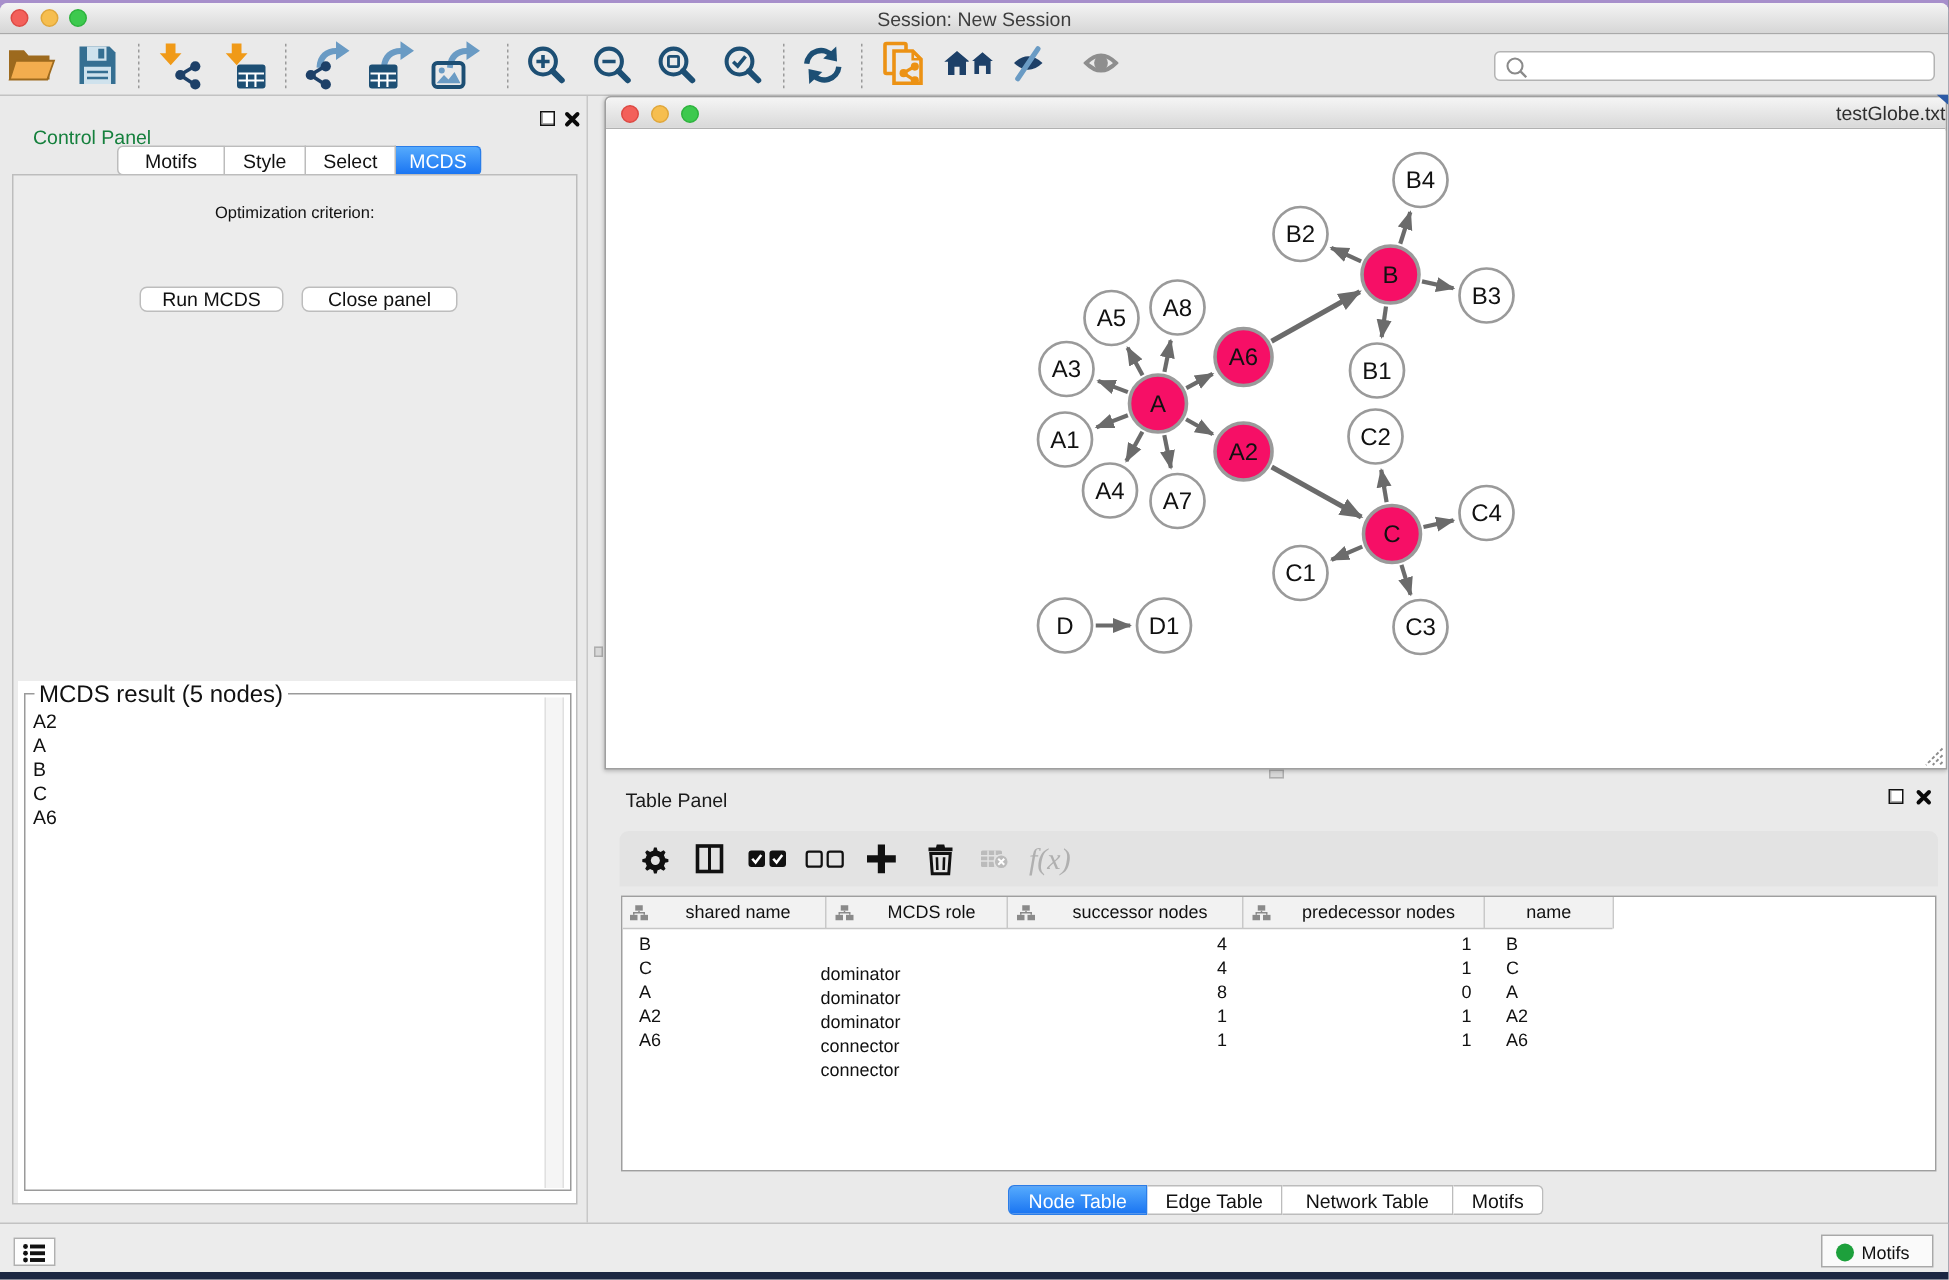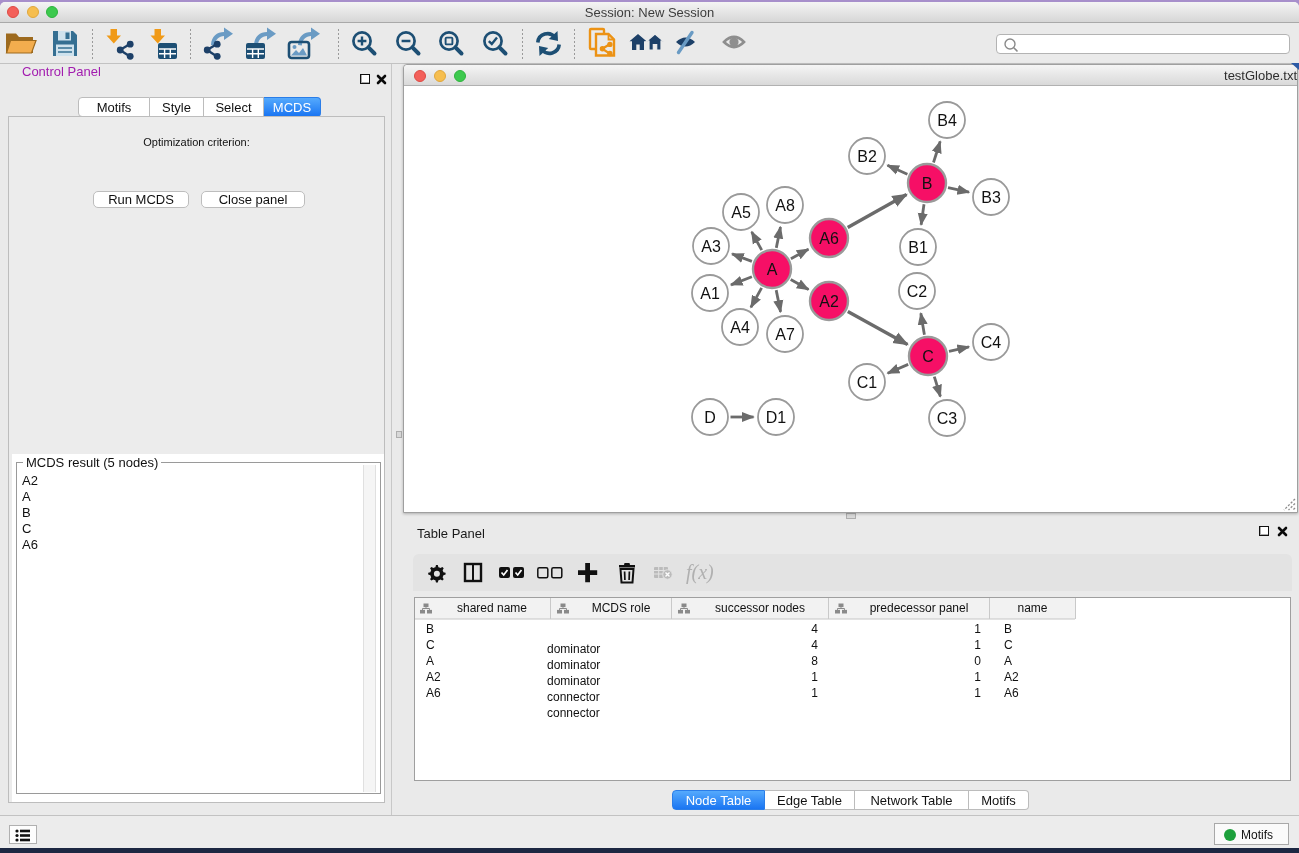--- a/index.html
+++ b/index.html
@@ -9,36 +9,36 @@
 #deskTop { left:0; top:0; width:1299px; height:8px; background:#a78fcb; }
 #win { left:0; top:2px; width:1299px; height:846px; background:#eaeaea; border-radius:5px 5px 0 0; overflow:hidden; }
 #titlebar { left:0; top:0; width:1299px; height:21px; background:linear-gradient(#f4f4f4,#d6d6d6); border-bottom:1px solid #a9a9a9; border-radius:5px 5px 0 0; }
 .tl { width:12px; height:12px; border-radius:50%; top:4px; }
 #titletext { width:100%; text-align:center; top:3px; font-size:13px; color:#3d3d3d; }
 #toolbar { left:0; top:21px; width:1299px; height:41px; background:#eaeaea; border-bottom:1px solid #c2c2c2; }
 .tsep { top:6px; width:1px; height:30px; background-image:linear-gradient(#9a9a9a 2px, transparent 2px); background-size:1px 4px; }
 #searchbox { left:996px; top:11px; width:294px; height:20px; background:#fff; border:1px solid #b3b3b3; border-radius:4px; }
 
 #cpanel { left:0; top:62px; width:392px; height:753px; background:#eaeaea; border-right:1px solid #c8c8c8; }
-#cp-title { left:22px; top:0; font-size:13px; color:#a21caf; }
+#cp-title { left:22px; top:20px; font-size:13px; color:#15803d; }
 .float-btn { width:10px; height:10px; border:1.6px solid #111; background:#fff; box-shadow:1px -1px 0 #aaa inset; }
 .tabs { height:20px; font-size:13px; color:#111; }
 .tab { float:left; height:20px; line-height:19px; text-align:center; background:#fff; border:1px solid #bcbcbc; border-left:none; }
 .tab.first { border-left:1px solid #bcbcbc; border-radius:4px 0 0 4px; }
 .tab.last { border-radius:0 4px 4px 0; }
 .tab.sel { background:linear-gradient(#55aafd,#1a75f2); color:#fff; border-color:#2a7de8; }
 #cp-sub { left:8px; top:52px; width:377px; height:687px; background:#ececec; border:1px solid #bdbdbd; }
 #optlabel { width:100%; top:19px; text-align:center; font-size:11px; color:#111; }
 #combo { left:34px; top:42px; width:312px; height:21px; background:#fff; border:1px solid #b2b2b2; border-radius:4px; font-size:13px; line-height:19px; color:#111; }
 #combo .cbtext { position:absolute; left:12px; top:0; }
 #combo .spin { position:absolute; right:-1px; top:-1px; width:17px; height:21px; background:linear-gradient(#57aafd,#1d70ee); border-radius:0 4px 4px 0; }
 .btn { height:17px; background:#fff; border:1px solid #bdbdbd; border-radius:5px; font-size:13px; text-align:center; line-height:18px; color:#111; }
 #results { left:3px; top:337px; width:372px; height:348px; background:#fff; }
 #grpbox { left:4px; top:8px; width:365px; height:332px; border:1px solid #9a9a9a; }
-#grptitle { left:6px; top:-8px; background:#fff; padding:0 3px; font-size:13px; color:#111; }
+#grptitle { left:6px; top:-8px; background:#fff; padding:0 3px; font-size:16px; color:#111; }
 #grplist { left:5px; top:10px; font-size:13px; line-height:16px; color:#111; }
 #grpsb { right:4px; top:2px; width:13px; height:327px; background:#f5f5f5; border-left:1px solid #e0e0e0; border-right:1px solid #e0e0e0; }
 
 #nwin { left:403px; top:62px; width:895px; height:449px; background:#fff; border:1px solid #9f9f9f; border-radius:4px 4px 0 0; box-shadow:0 1px 3px rgba(0,0,0,0.25); }
 #nwin-tb { left:0; top:0; width:100%; height:21px; background:linear-gradient(#f5f5f5,#d9d9d9); border-bottom:1px solid #b1b1b1; border-radius:4px 4px 0 0; }
 #nwin-title { width:100%; top:3px; text-align:right; font-size:13px; color:#2e2e2e; }
 #nwin-content { left:0; top:22px; width:893px; height:425px; background:#fff; overflow:hidden; }
 
 #tpanel { left:393px; top:62px; width:906px; height:753px; }
 #tp-title { left:24px; top:462px; font-size:13px; color:#1a1a1a; }
@@ -426,21 +426,21 @@
               <use href="#hier"></use>
             </g>
           <g transform="translate(420,5.5)">
               <use href="#hier"></use>
             </g>
         </g>
       </svg>
       <div class="th" style="left:19px; width:116px; border:none; background:none;">shared name</div>
       <div class="th" style="left:156px; width:100px; border:none; background:none;">MCDS role</div>
       <div class="th" style="left:277px; width:136px; border:none; background:none;">successor nodes</div>
-      <div class="th" style="left:434px; width:140px; border:none; background:none;">predecessor panel</div>
+      <div class="th" style="left:434px; width:140px; border:none; background:none;">predecessor nodes</div>
       <div class="th" style="left:575px; width:85px; border:none; background:none;">name</div>
       <div class="td" style="left:11px; top:23px;">B<br>C<br>A<br>A2<br>A6</div>
       <div class="td" style="left:132px; top:23px;margin-top:20px;">dominator<br>dominator<br>dominator<br>connector<br>connector</div>
       <div class="td tdr" style="left:300px; top:23px; width:103px;">4<br>4<br>8<br>1<br>1</div>
       <div class="td tdr" style="left:460px; top:23px; width:106px;">1<br>1<br>0<br>1<br>1</div>
       <div class="td" style="left:589px; top:23px;">B<br>C<br>A<br>A2<br>A6</div>
     </div>
     <div class="abs tabs" id="tp-tabs">
       <div class="tab sel first" style="width:93px;">Node Table</div>
       <div class="tab" style="width:90px;">Edge Table</div>

